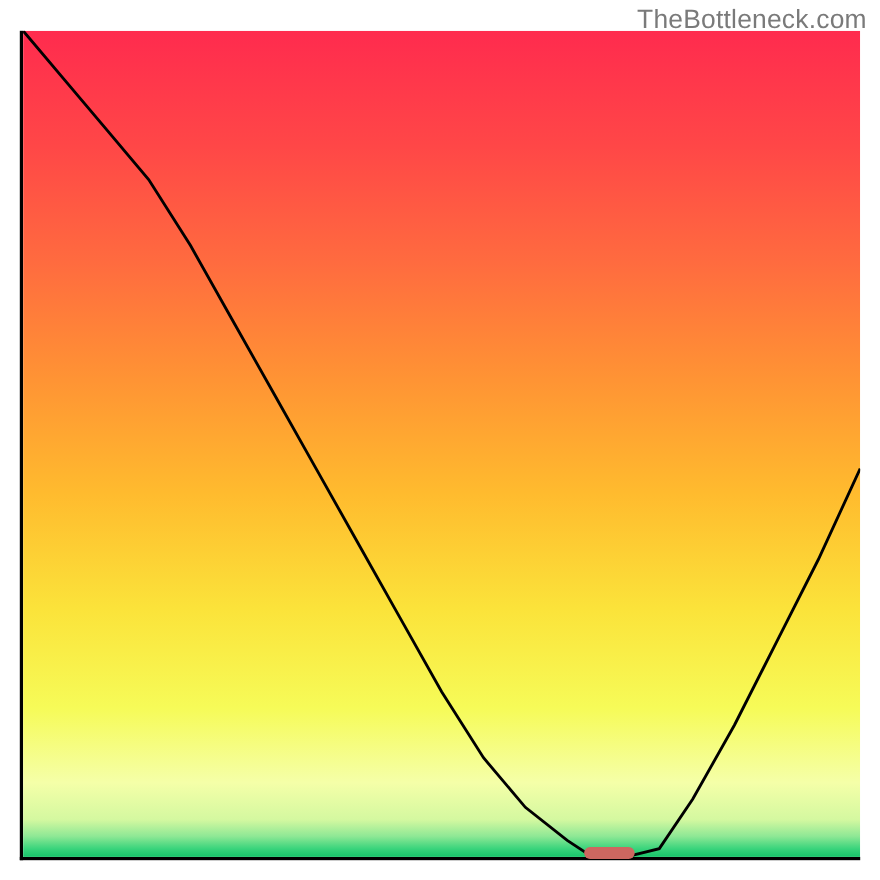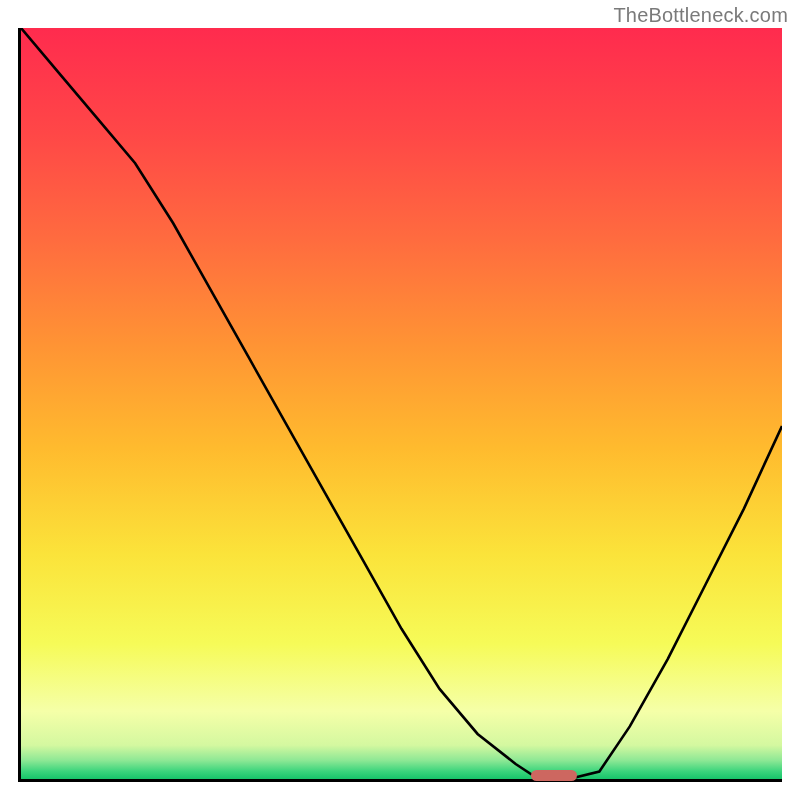--- a/index.html
+++ b/index.html
@@ -10,21 +10,21 @@
   }
   .container {
     width: 800px;
     height: 800px;
     position: relative;
   }
   .watermark {
     position: absolute;
     top: 4px;
     right: 12px;
-    font-size: 20px;
+    font-size: 24px;
     color: #7a7a7a;
     font-weight: 500;
     letter-spacing: 0.2px;
   }
   .plot-frame {
     position: absolute;
     left: 18px;
     top: 28px;
     width: 764px;
     height: 754px;

